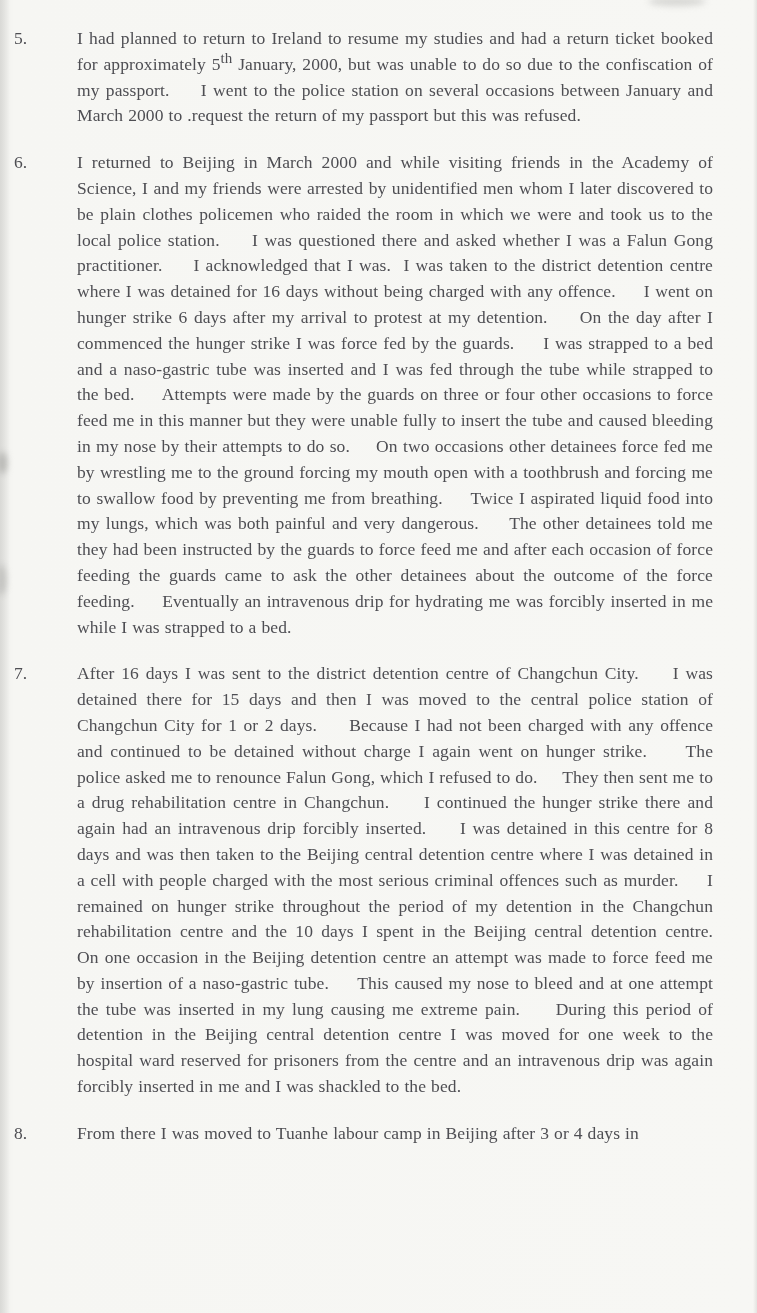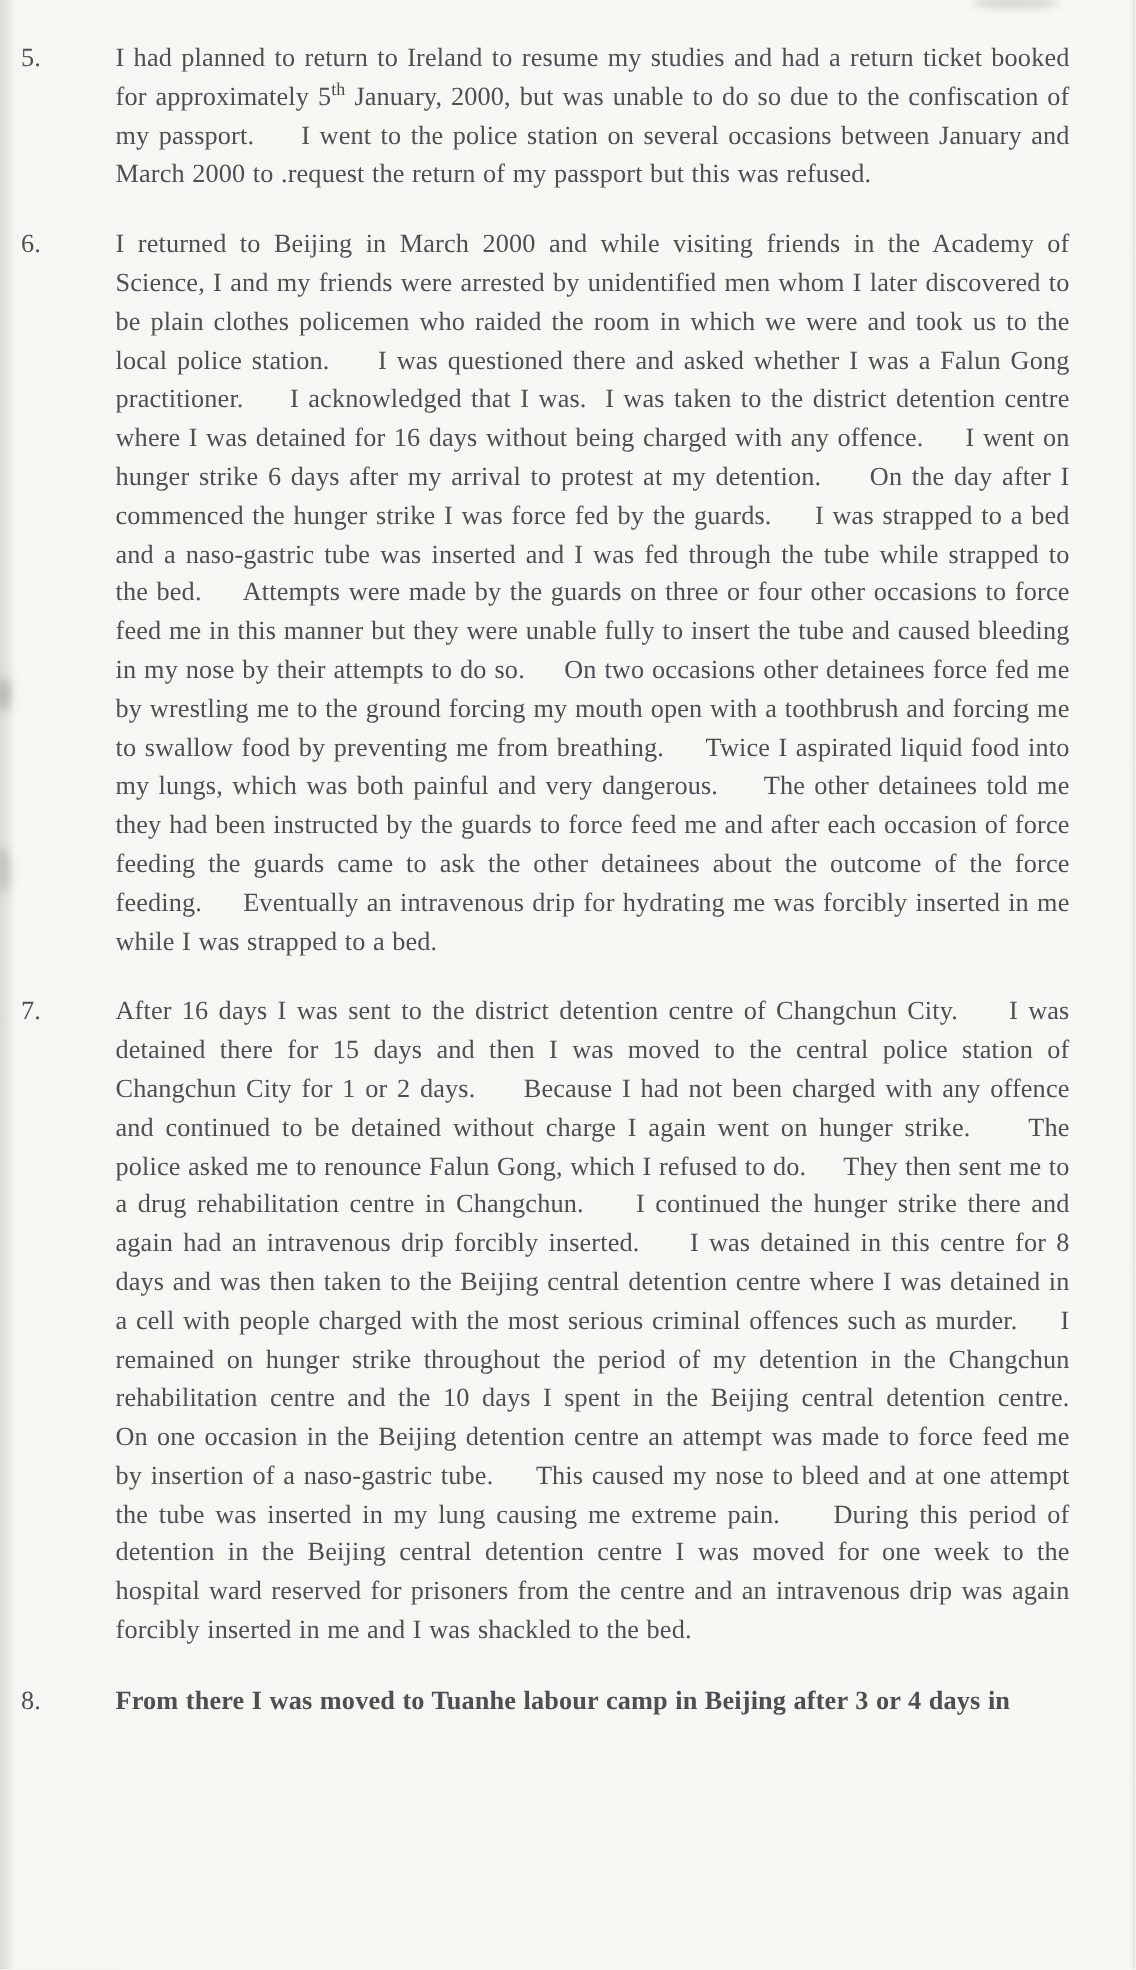--- a/index.html
+++ b/index.html
@@ -72,23 +72,23 @@
     flex: 0 0 63px;
     width: 63px;
   }
   .para-text {
     flex: 1 1 auto;
     text-align: justify;
     white-space: pre-wrap;
     letter-spacing: 0.1px;
     word-spacing: 0.5px;
   }
-  .para-text.single-line { text-align: left; font-weight: bold; }
+  .para-text.single-line { text-align: left; }
   sup.sup {
-    font-size: 12px;
+    font-size: 15px;
     line-height: 0;
     vertical-align: super;
   }
 </style>
 </head>
 <body>
 
 <div class="page">
   <div class="scan-edge-left"></div>
   <div class="scan-edge-right"></div>

